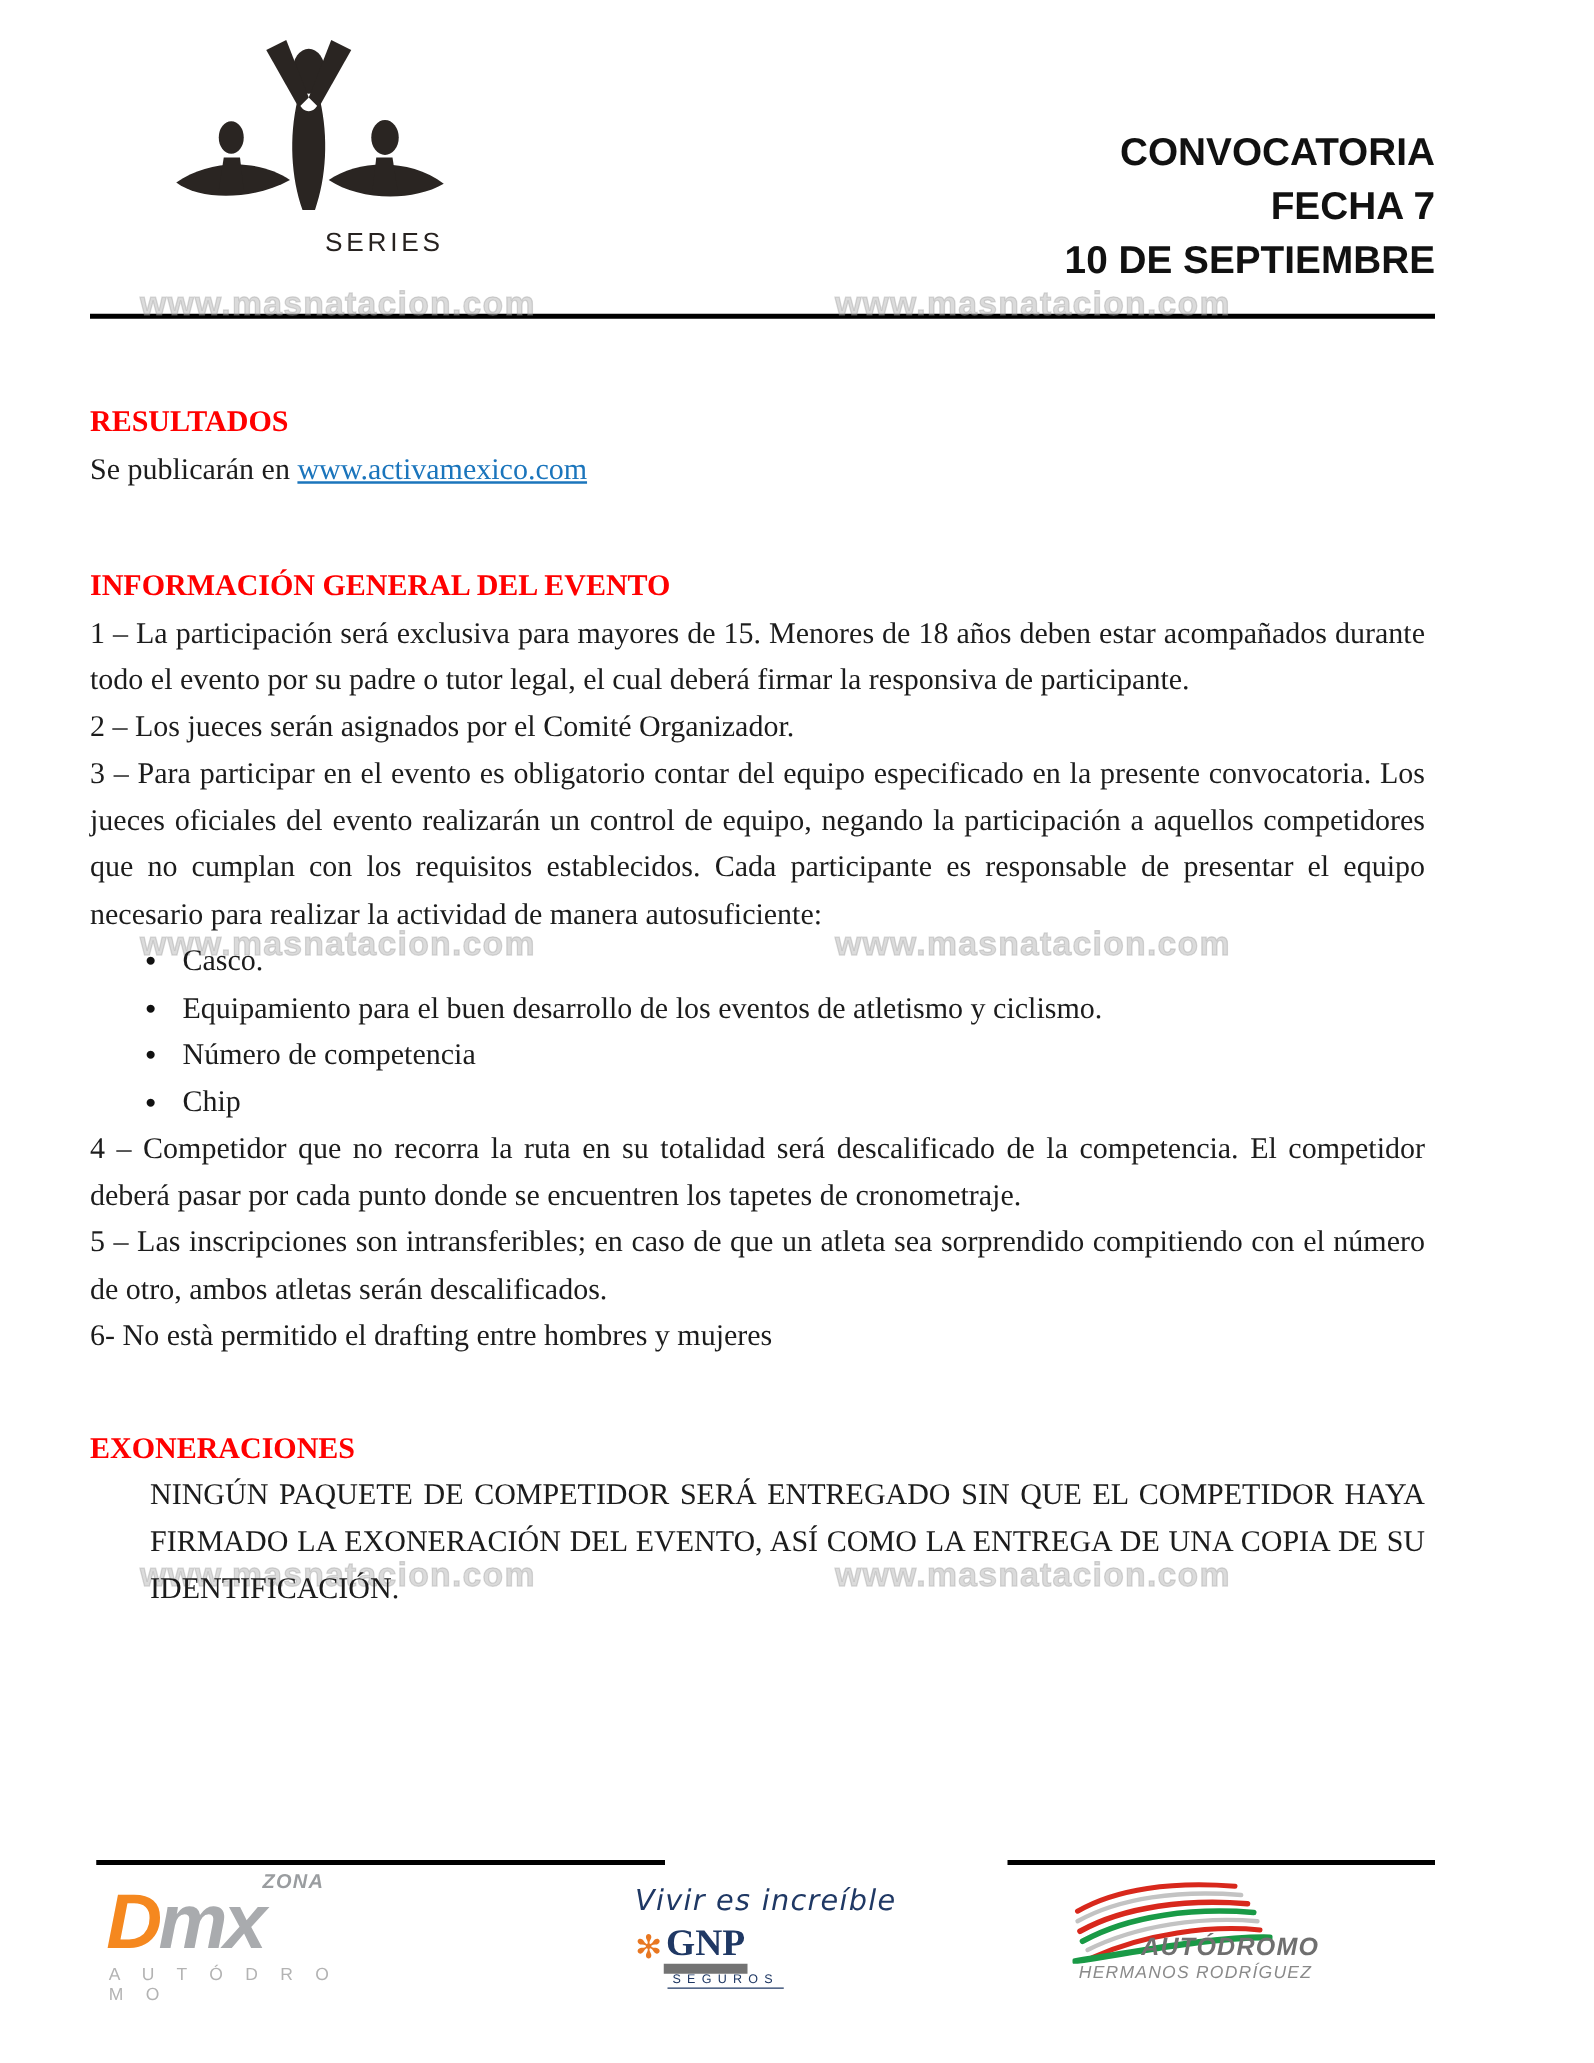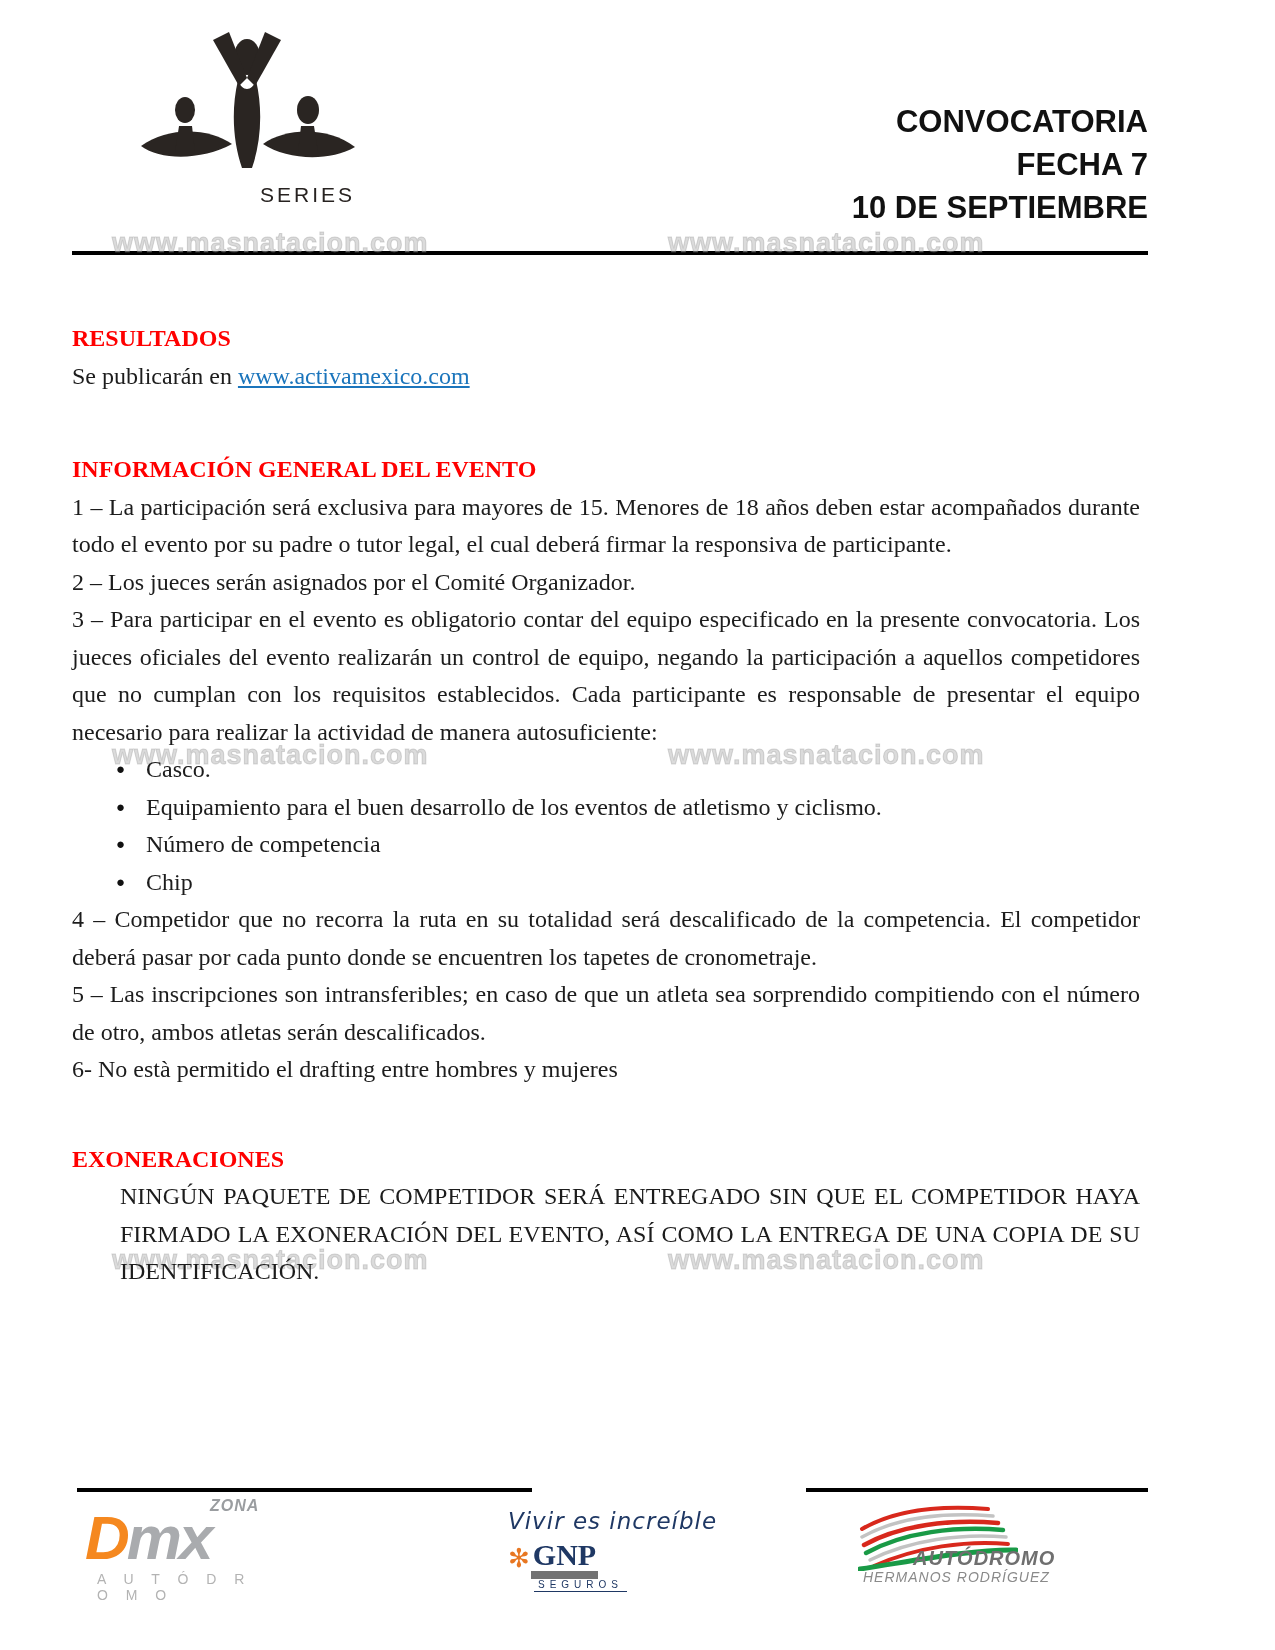--- a/index.html
+++ b/index.html
@@ -43,21 +43,21 @@
   .footer-rule { position:absolute; height:4px; background:#000; top:1488px; }
   .footer-rule.left  { left:77px;  width:455px; }
   .footer-rule.right { left:806px; width:342px; }
 
   
   .dmx { position:absolute; left:85px; top:1497px; width:190px; }
   .dmx .zona { position:absolute; left:125px; top:0; font-size:16px; font-weight:bold; font-style:italic; color:#9a9da0; letter-spacing:1px; }
   .dmx .word { position:absolute; left:0; top:10px; font-size:62px; font-weight:bold; font-style:italic; line-height:1; letter-spacing:-3px; }
   .dmx .word .d  { color:#f5881f; }
   .dmx .word .mx { color:#a9abae; }
-  .dmx .autod { position:absolute; left:12px; top:74px; font-size:14px; color:#b3b3b3; letter-spacing:7px; }
+  .dmx .autod { position:absolute; left:2px; top:74px; font-size:14px; color:#b3b3b3; letter-spacing:7px; }
 
   
   .gnp { position:absolute; left:508px; top:1508px; width:210px; text-align:left; color:#1f3864; }
   .gnp .tagline { font-size:23px; font-style:italic; letter-spacing:1px; line-height:1.2; font-family:"DejaVu Sans", sans-serif; }
   .gnp .row { margin-top:2px; display:inline-block; }
   .gnp .pin { color:#e87722; font-size:26px; vertical-align:-2px; margin-right:1px; }
   .gnp .word { font-family:"Liberation Serif", serif; font-weight:bold; font-size:30px; border-bottom:8px solid #737373; padding:0 2px; }
   .gnp .seguros { font-size:10px; letter-spacing:5px; border-bottom:1px solid #1f3864; display:inline-block; padding:1px 4px 1px; margin-left:26px; }
 
   

